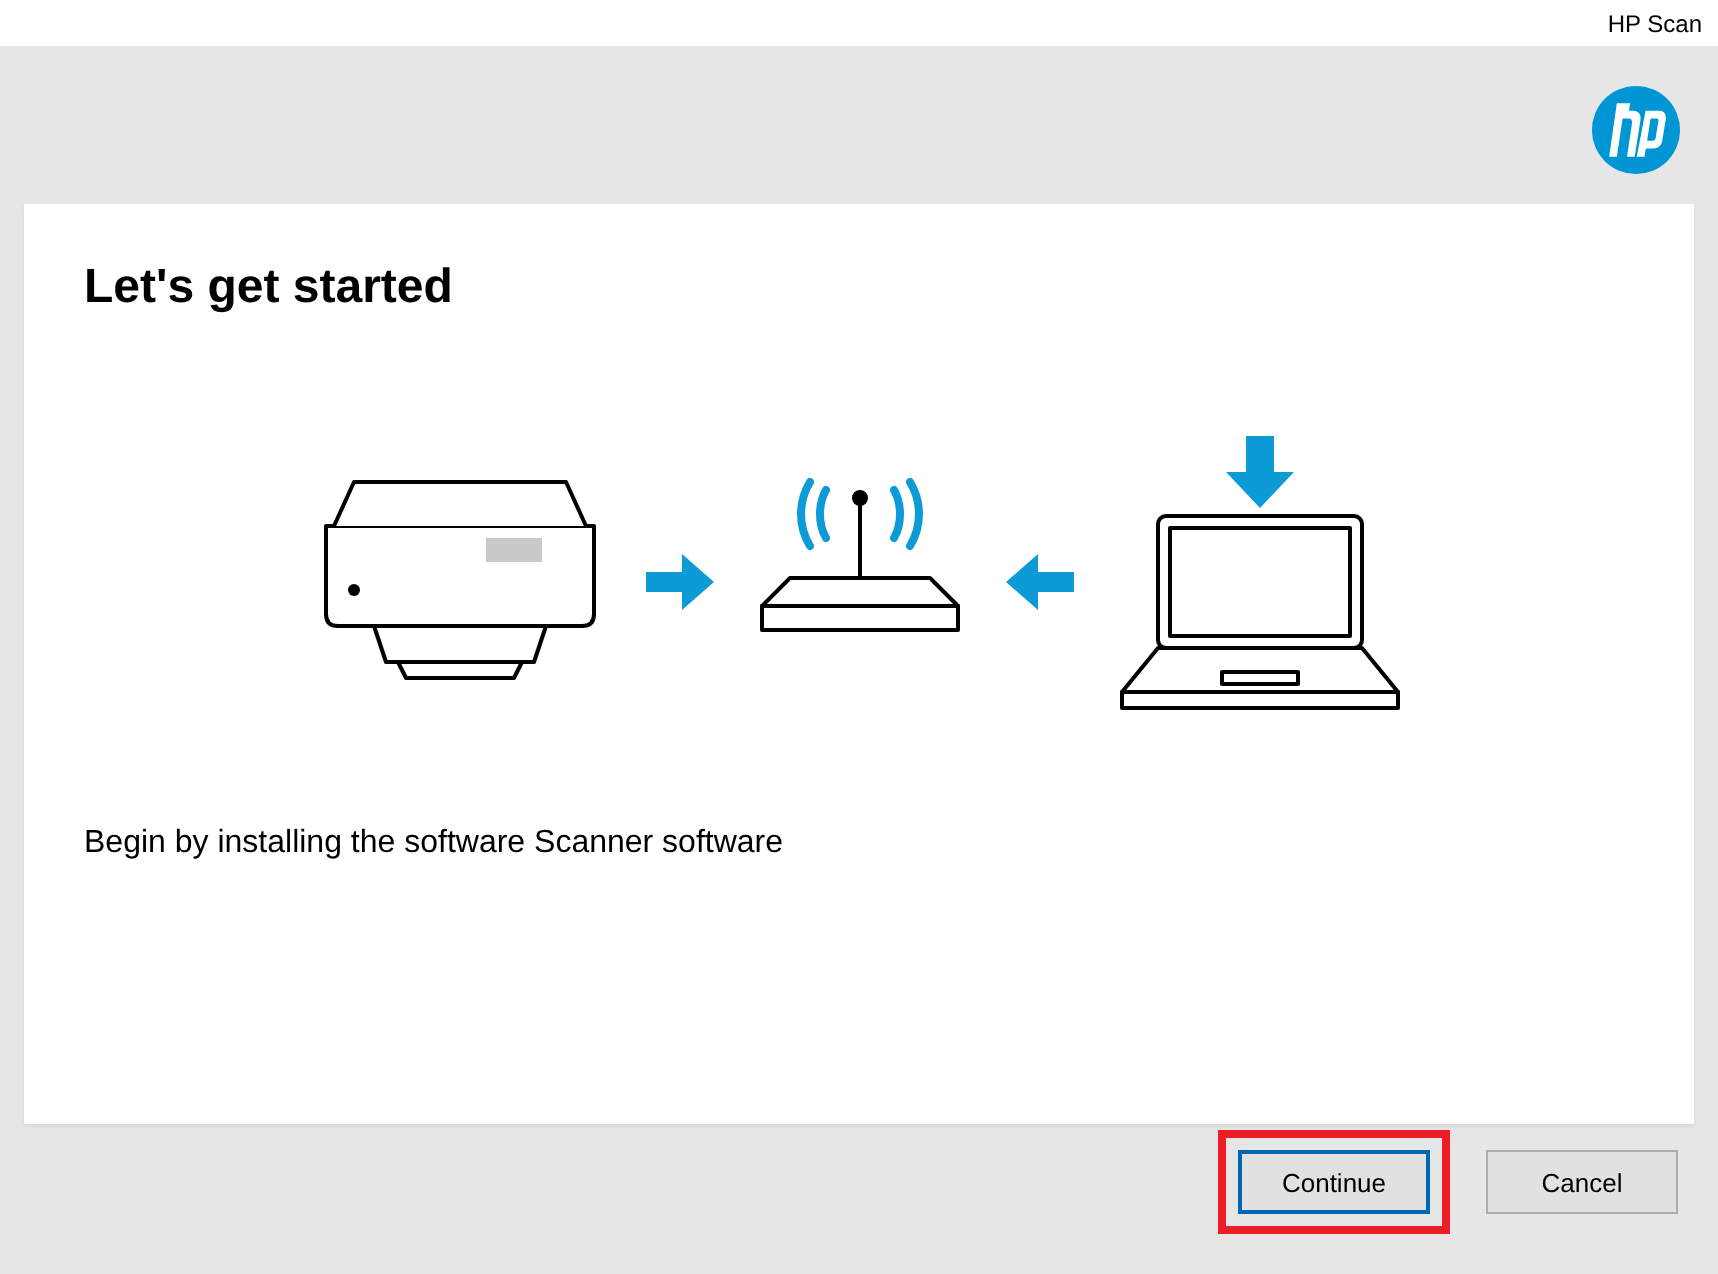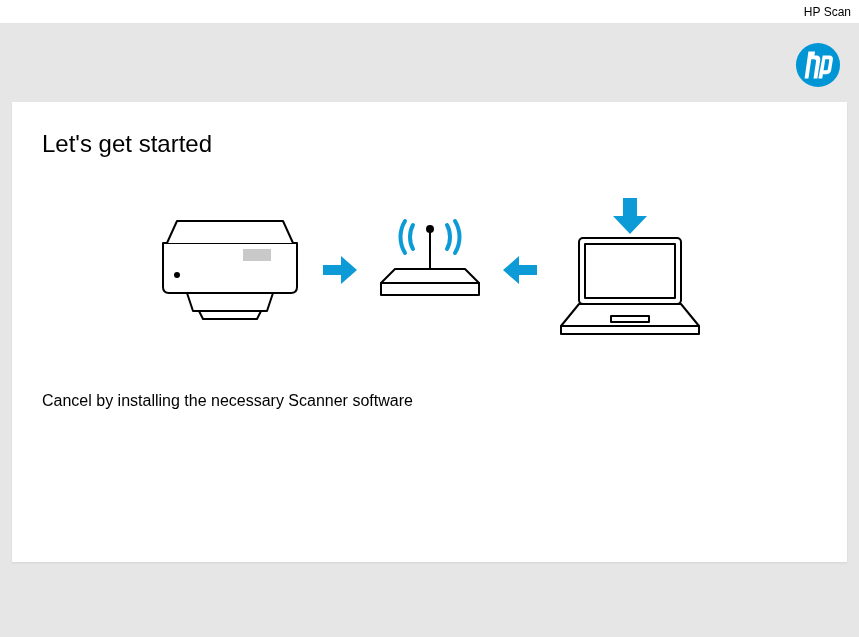--- a/index.html
+++ b/index.html
@@ -39,23 +39,23 @@
       background: #fff;
       width: 100%;
       height: 460px;
       margin-top: 66px;
       padding: 28px 30px;
       position: relative;
       box-shadow: 0 1px 2px rgba(0,0,0,0.08);
     }
     .heading {
       font-size: 24px;
-      font-weight: 400;
+      font-weight: 700;
       color: #000;
-      margin-bottom: 40px;
+      margin-bottom: 60px;
     }
     .illustration {
       width: 560px;
       margin: 30px auto 40px auto;
       display: flex;
       align-items: center;
       justify-content: center;
       gap: 18px;
     }
     .arrow-right svg, .arrow-left svg { display:block; }
@@ -170,17 +170,23 @@
             <rect x="30" y="46" width="90" height="54"></rect>
             <path d="M24 106 L6 128 h138 l-18 -22 z"></path>
             <rect x="6" y="128" width="138" height="8"></rect>
             <rect x="56" y="118" width="38" height="6" fill="#fff"></rect>
           </g>
         </svg>
       </div>
 
     </div>
 
-    <p class="body-text">Cancel by installing the necessary Scanner software</p>
+    <p class="body-text">Begin by installing the software Scanner software</p>
   </div>
 
+  <div class="button-row">
+    <div class="highlight-box">
+      <button class="btn btn-continue">Continue</button>
+    </div>
+    <button class="btn">Cancel</button>
+  </div>
 
 </div>
 
 </body></html>

